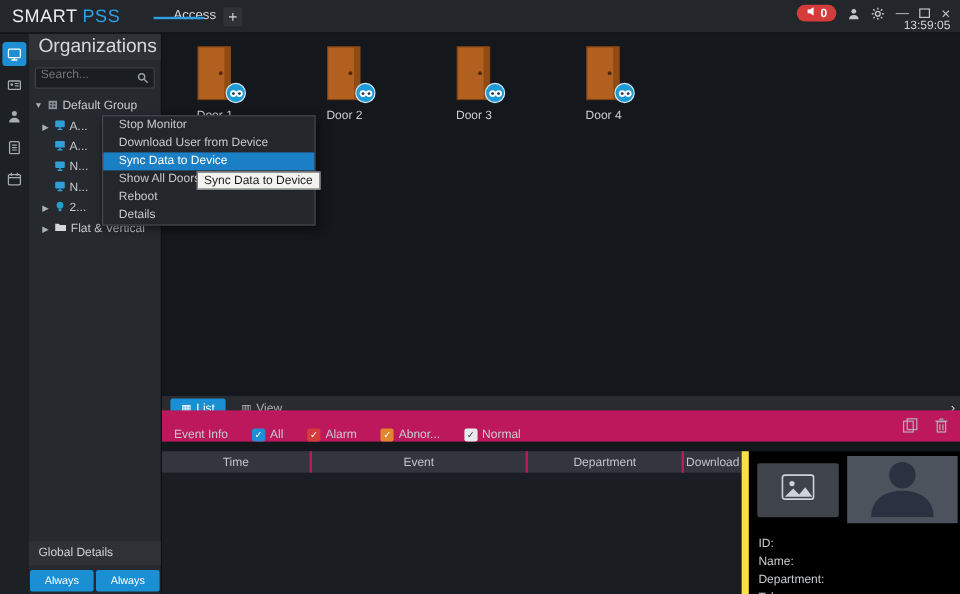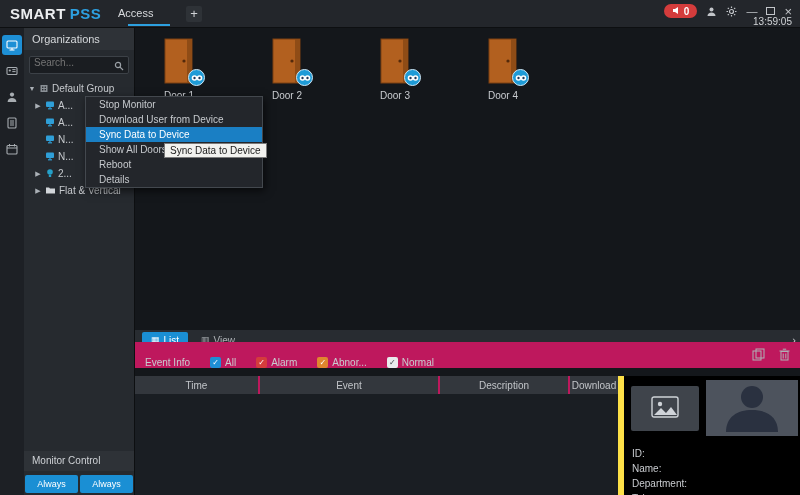--- a/index.html
+++ b/index.html
@@ -1,39 +1,39 @@
 <!DOCTYPE html>
 <html><head>
 <meta charset="utf-8">
 <style>
   *{margin:0;padding:0;box-sizing:border-box}
   html,body{width:800px;height:495px;overflow:hidden;background:#14171b;font-family:"Liberation Sans",sans-serif;color:#c9ccd0}
   .app{position:relative;width:800px;height:495px;background:#14171b}
 
   
   .titlebar{position:absolute;top:0;left:0;right:0;height:28px;background:#23262b;border-bottom:1px solid #0d0f11;z-index:10}
-  .brand{position:absolute;left:10px;top:0;line-height:28px;font-size:15px;font-weight:bold;letter-spacing:.5px;color:#eceef0}
+  .brand{position:absolute;left:10px;top:0;line-height:28px;font-size:15px;font-weight:normal;letter-spacing:.5px;color:#eceef0}
   .brand .pss{color:#2da0e0;margin-left:4px}
-  .tab{position:absolute;left:118px;top:0;width:62px;height:26px;line-height:27px;text-align:left;font-size:11px;color:#d8dadd;cursor:default}
+  .tab{position:absolute;left:118px;top:0;width:62px;height:16px;line-height:27px;text-align:right;font-size:11px;color:#d8dadd;cursor:default}
   .tab .underline{position:absolute;left:10px;right:10px;bottom:0;height:2px;background:#2da0e0}
   .newtab{position:absolute;left:186px;top:6px;width:16px;height:16px;line-height:15px;text-align:center;color:#d0d3d6;font-size:13px;background:#2e3237;border-radius:2px}
   .tb-right{position:absolute;top:4px;right:8px;display:flex;align-items:center;gap:9px}
   .alarm-badge{display:flex;align-items:center;gap:3px;background:#d43c3c;border-radius:8px;height:14px;padding:0 8px;color:#fff;font-size:10px;font-weight:bold}
   .tb-icon{height:13px;display:flex;align-items:center;justify-content:center;color:#c2c5c9;font-size:11px;line-height:13px}
   .win-box{width:9px;height:8px;border:1px solid #c2c5c9;display:inline-block}
   .clock{position:absolute;top:16px;right:8px;font-size:10px;color:#d0d3d6}
 
   
   .iconstrip{position:absolute;left:0;top:28px;width:24px;bottom:0;background:#1d2025;display:flex;flex-direction:column;align-items:center;padding-top:7px;gap:6px}
   .strip-icon{width:20px;height:20px;border-radius:3px;display:flex;align-items:center;justify-content:center}
   .strip-icon.active{background:#1e8fd5}
 
   
   .orgpanel{position:absolute;left:24px;top:28px;width:111px;bottom:0;background:#262a2f;border-right:1px solid #0d0f11}
-  .orgheader{height:22px;line-height:22px;background:#2e3237;padding-left:8px;font-size:11px;color:#d5d8db}
+  .orgheader{height:22px;line-height:22px;background:#2e3237;padding-left:8px;font-size:16px;color:#d5d8db}
   .searchbox{margin:6px 5px;height:18px;background:#1a1d21;border:1px solid #3c4147;border-radius:2px;display:flex;align-items:flex-start;padding:0 4px;gap:2px}
   .searchbox input{flex:1;min-width:0;background:transparent;border:0;outline:0;color:#9aa0a6;font-size:10px;font-family:inherit}
   .tree{font-size:10px}
   .tree-row{height:17px;display:flex;align-items:center;gap:3px;color:#c6c9cd;white-space:nowrap;overflow:hidden;cursor:default}
   .arrow{font-size:7px;color:#aab0b6;width:8px;text-align:center;flex:none}
   .global{position:absolute;left:0;right:0;bottom:24px;height:20px;line-height:20px;background:#2e3237;padding-left:8px;font-size:10px;color:#cfd2d6}
   .bottombtns{position:absolute;left:1px;right:1px;bottom:2px;display:flex;gap:2px}
   .bottombtns .btn{flex:1;height:18px;line-height:18px;text-align:center;background:#1a8fd4;color:#fff;font-size:9px;border-radius:2px;cursor:pointer}
 
   
@@ -234,21 +234,21 @@
       </div>
       <div class="tree-row" style="padding-left:10px">
         <span class="arrow">▶</span>
         <span><svg width="11" height="10" viewBox="0 0 11 10">
               <path d="M1 2.5h3l1 1h5v5H1z" fill="#d2d6da"></path>
             </svg></span>
         <span>Flat &amp; Vertical</span>
       </div>
     </div>
 
-    <div class="global">Monitor Control</div>
+    <div class="global">Global Details</div>
     <div class="bottombtns">
       <div class="btn">Always Open</div>
       <div class="btn">Always Close</div>
     </div>
   </aside>
 
   <main class="main">
 
     <div class="door" style="left:9px">
       <span class="iconwrap">
@@ -369,21 +369,21 @@
               <line x1="6.8" y1="5.5" x2="6.8" y2="10.5" stroke="#aeb2b6"></line>
             </svg>
         </span>
       </div>
     </div>
 
     <div class="etable">
       <div class="ehead">
         <div class="cell" style="width:125px">Time</div>
         <div class="cell" style="width:180px">Event</div>
-        <div class="cell" style="width:130px">Description</div>
+        <div class="cell" style="width:130px">Department</div>
         <div class="cell" style="width:48px;border-right:0">Download</div>
       </div>
       <div class="ebody"></div>
     </div>
 
     <div class="detail">
       <div class="imgbox">
         <span>
           <svg width="28" height="22" viewBox="0 0 28 22">
               <rect x="1" y="1" width="26" height="20" rx="2" fill="none" stroke="#cfd3d8" stroke-width="1.4"></rect>

